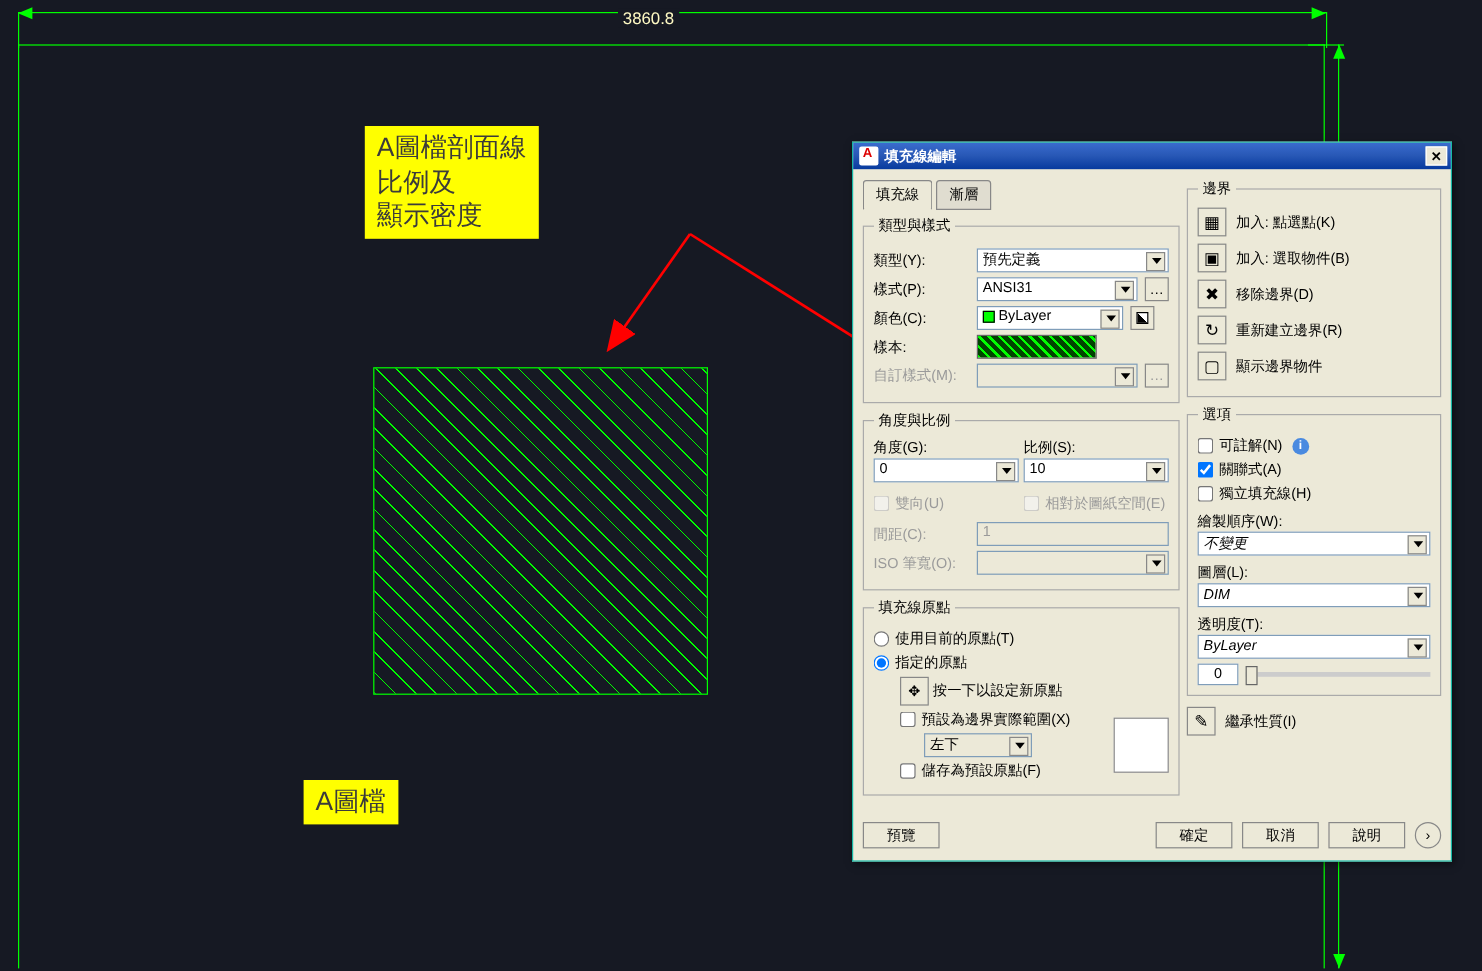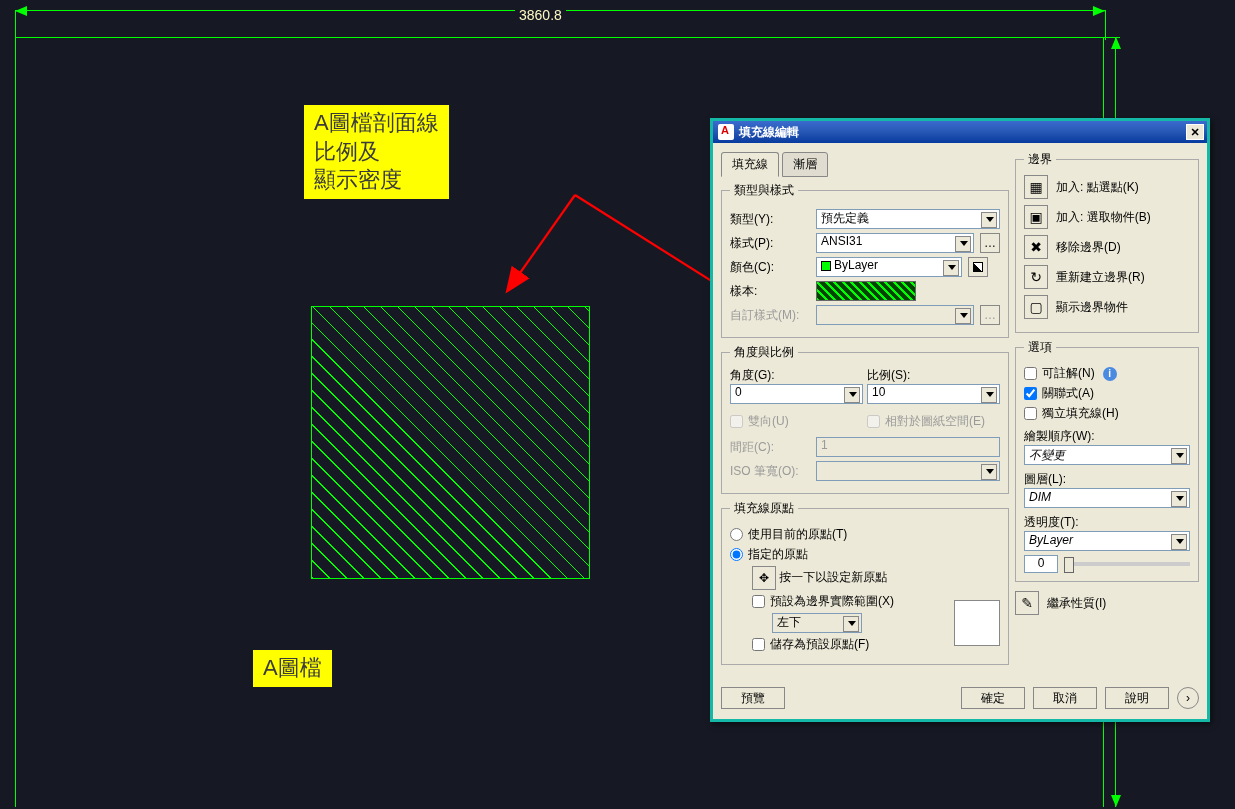--- a/index.html
+++ b/index.html
@@ -68,41 +68,41 @@
   }
 
   
   svg.overlay { position:absolute; top:0; left:0; pointer-events:none; }
 
   
   .dlg {
     position:absolute; top:118px; left:710px;
     width:500px;
     background:#ece9d8;
-    border:3px solid #14b8a6;
+    border:1px solid #14b8a6;
     box-shadow:2px 2px 6px rgba(0,0,0,.5);
   }
   .dlg-title {
     height:22px;
     background:linear-gradient(to bottom,#3a6cce 0%,#2757b5 50%,#073a9e 100%);
     color:#fff; font-weight:bold;
     display:flex; align-items:center; padding:0 3px 0 5px;
     font-size:12px;
   }
   .dlg-title .tico { width:16px;height:16px;background:#fff;border-radius:2px;margin-right:5px;position:relative;}
   .dlg-title .tico::before{content:'A';position:absolute;color:#d00;font-size:11px;left:3px;top:0;font-weight:bold;}
   .dlg-title .spacer{flex:1}
   .dlg-title .xbtn{
     width:18px;height:16px;background:#ece9d8;border:1px solid #fff;
     display:flex;align-items:center;justify-content:center;
     font-family:Arial;color:#000;font-weight:bold;cursor:pointer;font-size:11px;
   }
   .dlg-body { display:flex; padding:8px 8px 6px 8px;justify-content:center; }
   .dlg-left { flex:1; padding-right:6px;}
-  .dlg-right{ width:184px; }
+  .dlg-right{ width:212px; }
 
   .tabs { margin-bottom:6px; position: relative; top: 1px; z-index: 1;}
   .tab {
     display:inline-block; padding:3px 10px;
     border:1px solid #888; background:#ece9d8; position:relative;
     border-radius:3px 3px 0 0; cursor:pointer;
   }
   .tab.active { border-bottom:1px solid #ece9d8;}
   .tab.inactive{ background:#e0ddd0;}
 

